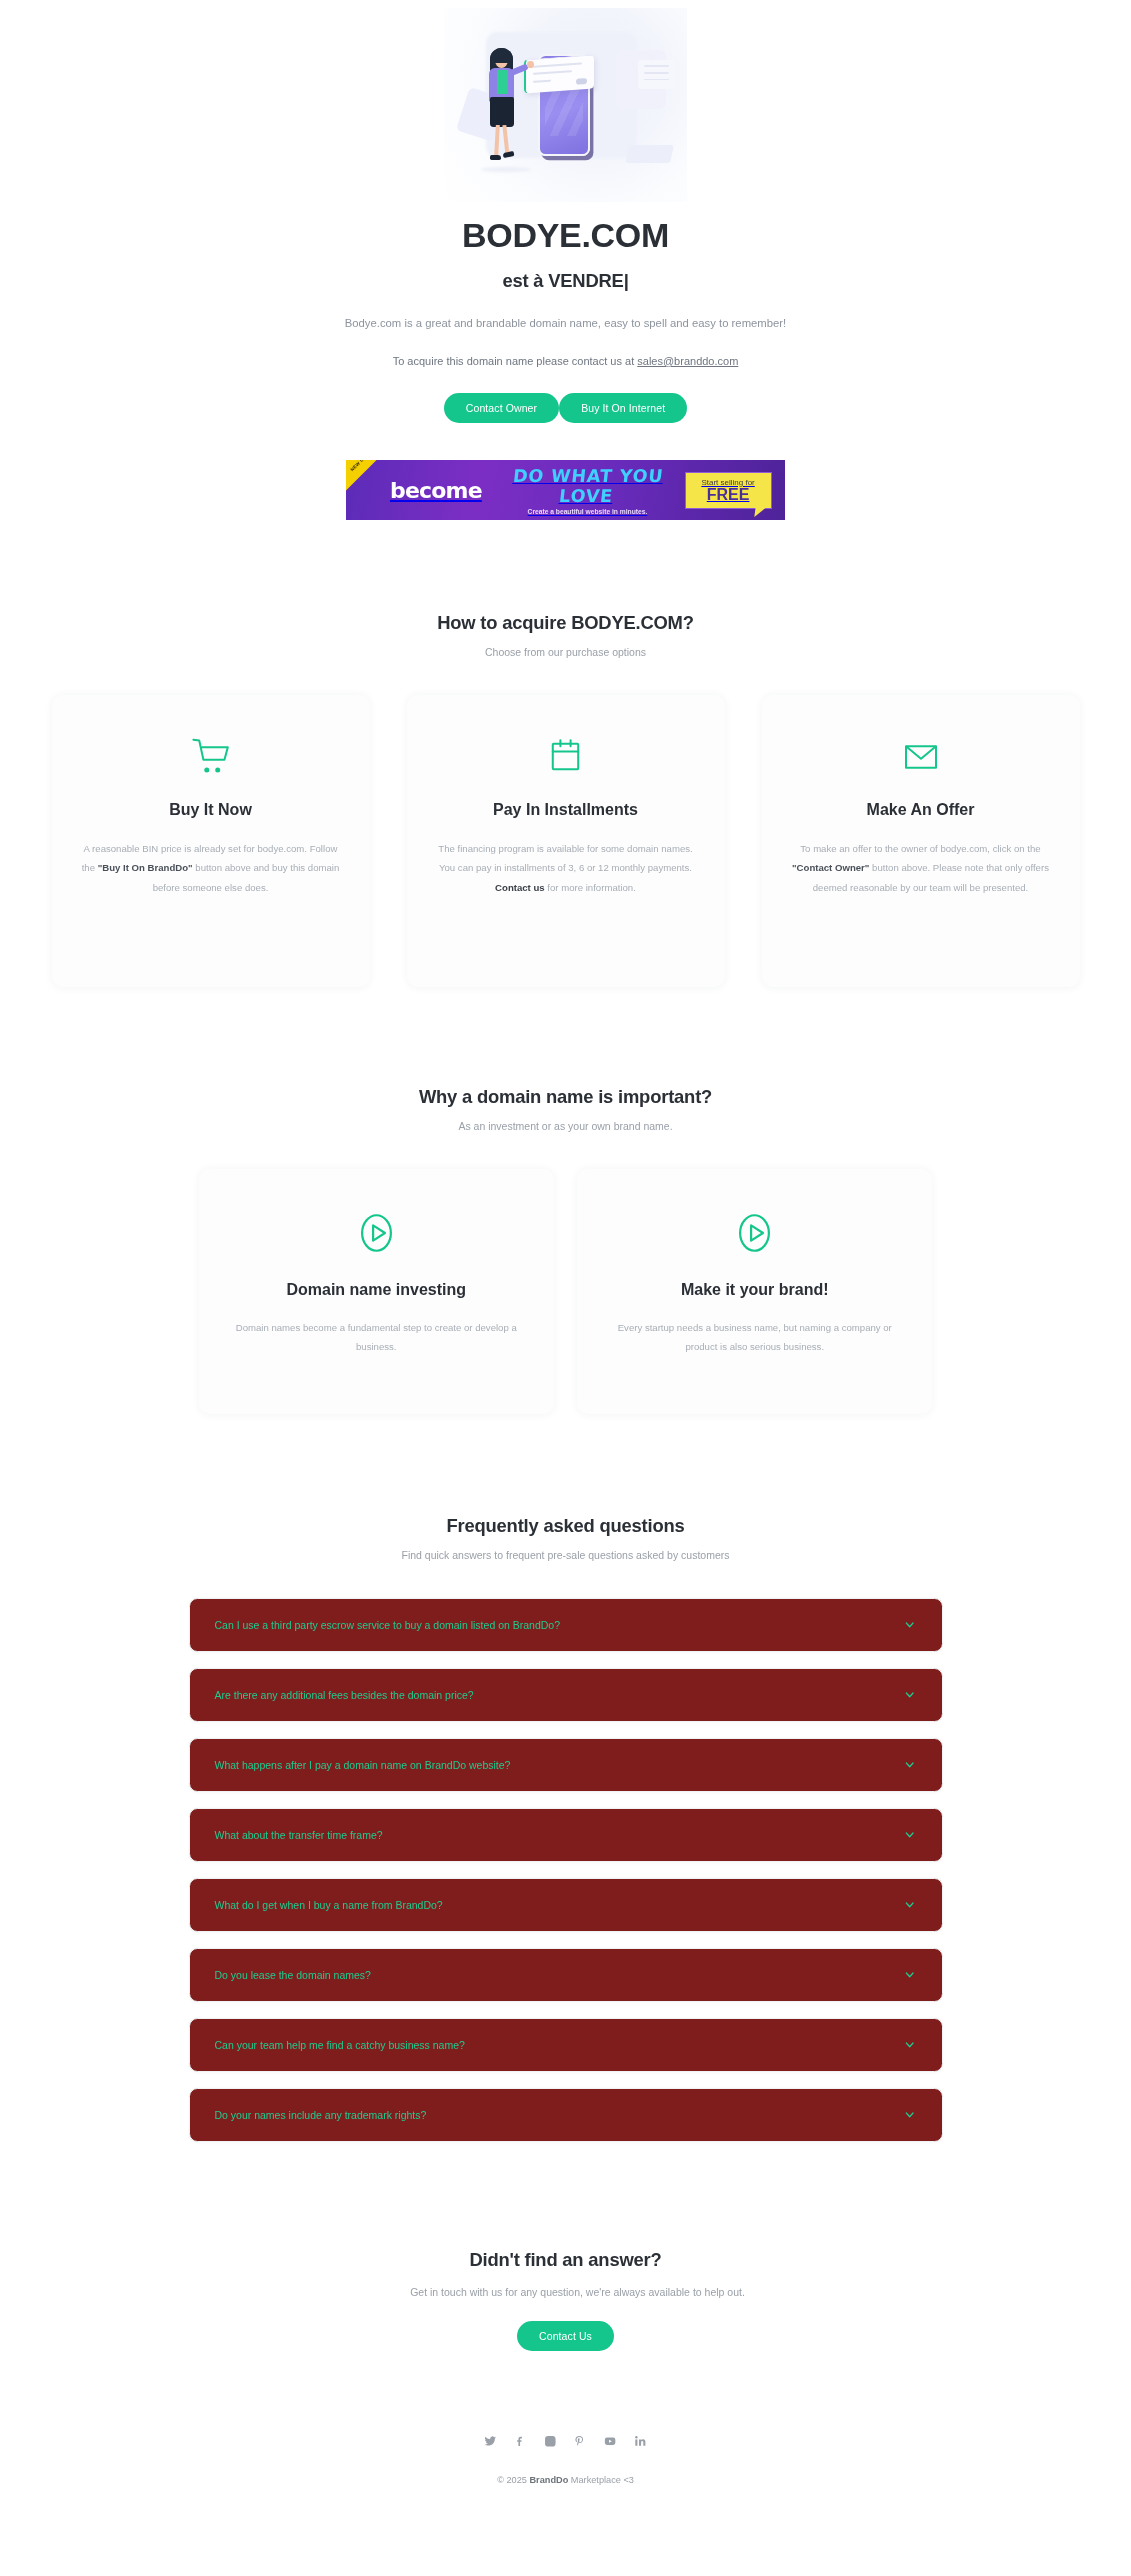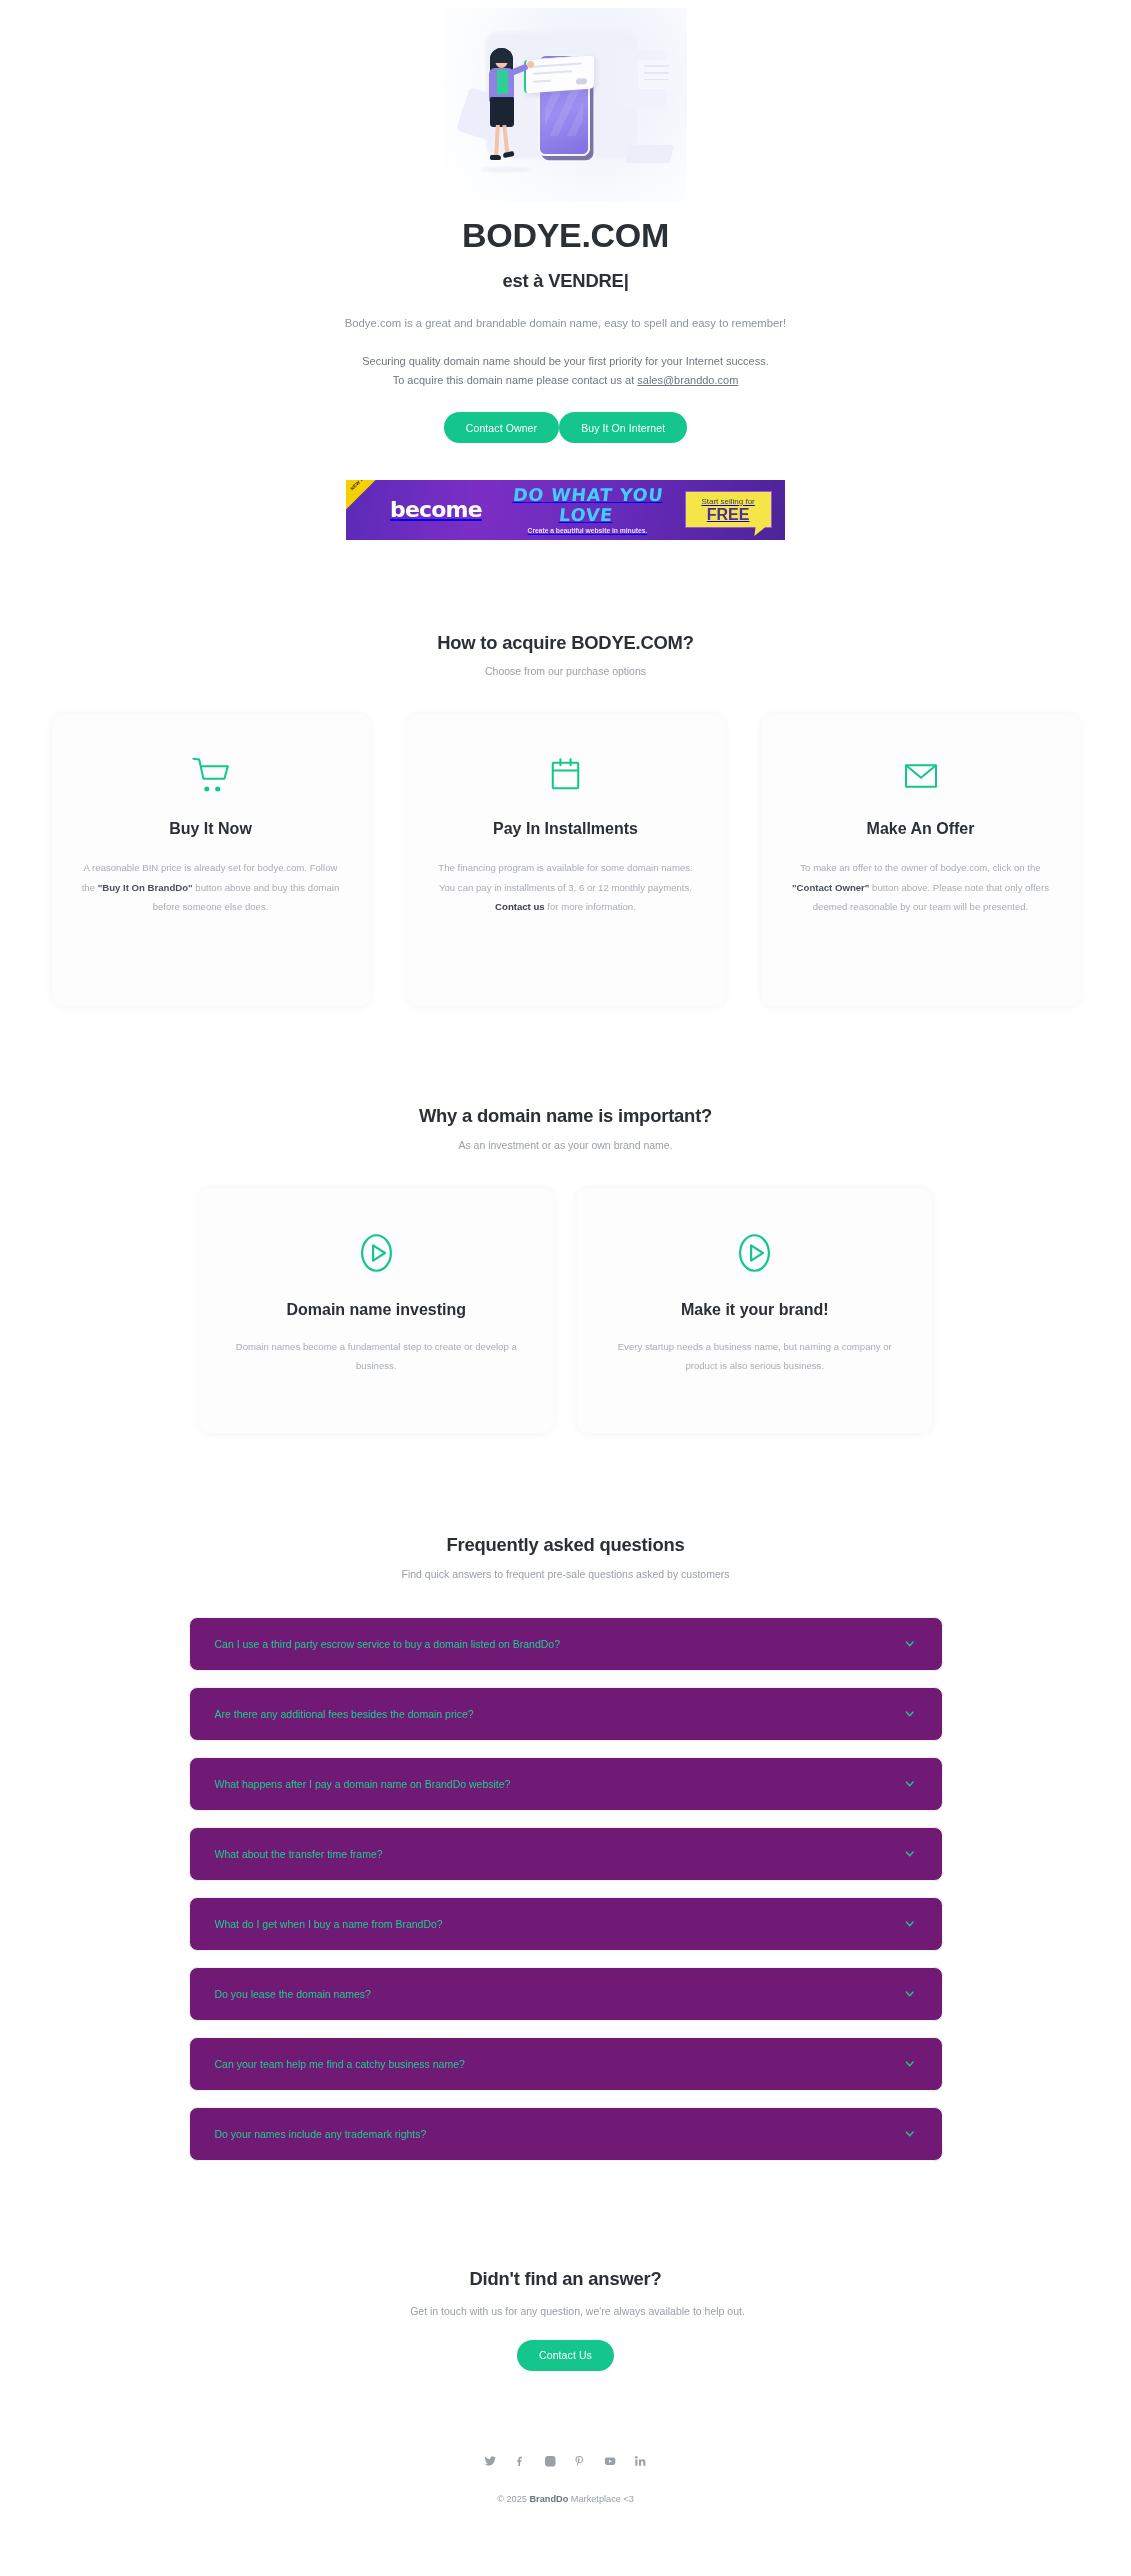--- a/index.html
+++ b/index.html
@@ -164,21 +164,21 @@
     border-radius: 11.7px; box-shadow: 0 0.8px 8.4px rgba(40,50,70,.055);
     padding: 40px 34px 37px; text-align:center;
   }
   .wcard-title { font-size: 16px; font-weight:700; color:#2b2f36; margin-top: 23.5px;}
   .wcard-text { font-size: 9.6px; color:#a8aeb6; line-height: 2.0; margin-top: 18.4px;}
 
   
   .faq { margin-top: 101px; }
   .faq-list { margin: 37px auto 0; width: 754px; }
   .faq-item {
-    background:#701a75; border:0.8px solid #f0f2f4; border-radius: 8.4px;
+    background:#7f1d1d; border:0.8px solid #f0f2f4; border-radius: 8.4px;
     height: 54px; margin-bottom: 16px;
     display:flex; align-items:center; justify-content:space-between;
     padding: 0 25px; cursor:pointer;
     box-shadow: 0 0.8px 3.4px rgba(40,50,70,.035);
   }
   .faq-q { font-size: 10.5px; color:#1fcb8f; }
   .chev { width:13.4px; height:13.4px; display:block; }
 
   
   .cta { margin-top: 107px; text-align:center; }
@@ -231,21 +231,20 @@
       <div class="w-hand"></div>
       <div class="ill-shadow"></div>
       <div class="ill-rightstack"></div>
     </div>
 
     <h1 class="domain-title">BODYE.COM</h1>
     <div class="domain-sub">est à VENDRE|</div>
     <p class="hero-lead">Bodye.com is a great and brandable domain name, easy to spell and easy to remember!</p>
 
     <div class="hero-sec">
-      <div>Securing quality domain name should be your first priority for your Internet success.</div>
       <div>
         <span>To acquire this domain name please contact us at </span><a href="#">sales@branddo.com</a>
       </div>
     </div>
 
     <div class="hero-btns">
       <button class="btn">Contact Owner</button>
       <button class="btn">Buy It On Internet</button>
     </div>
   </section>

